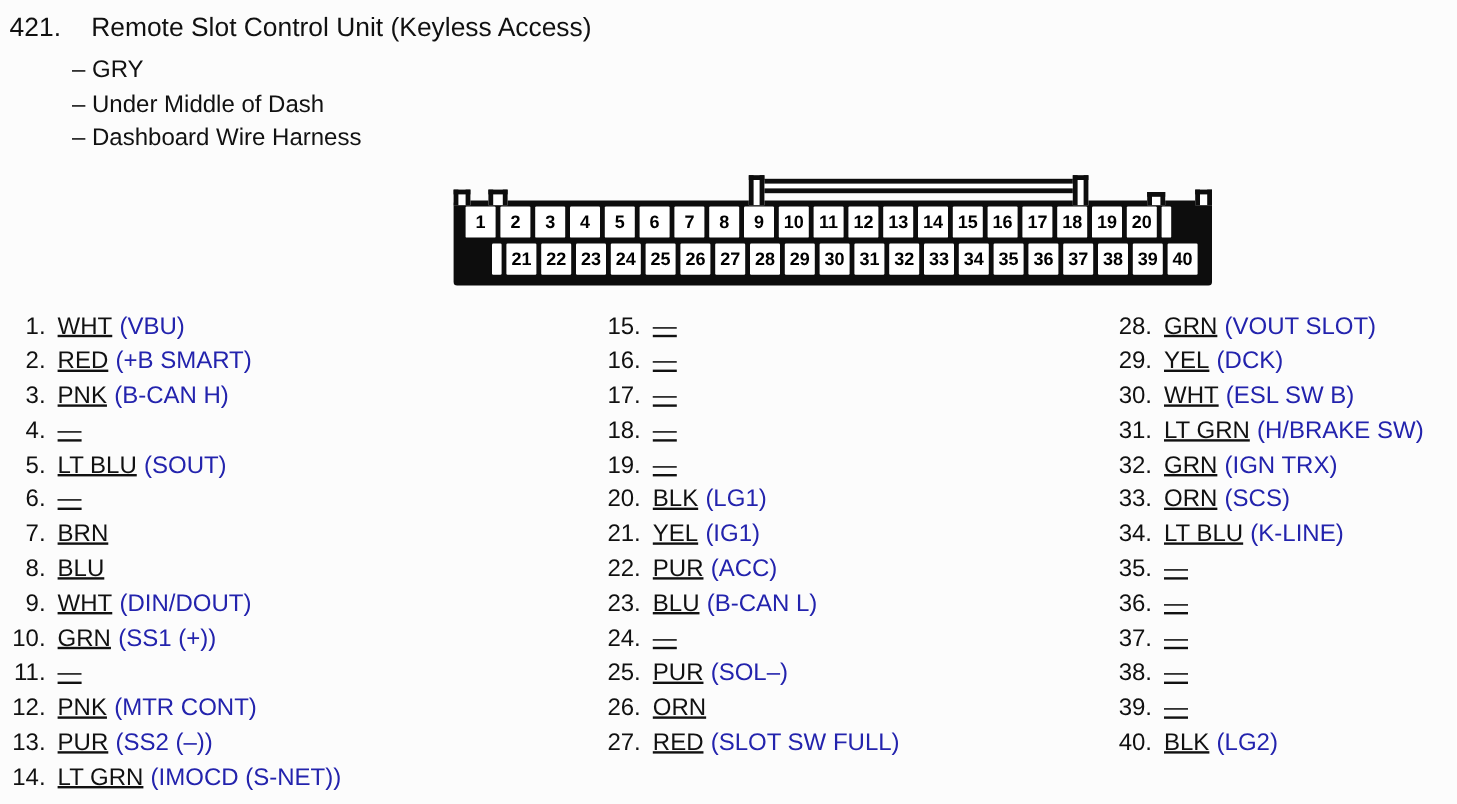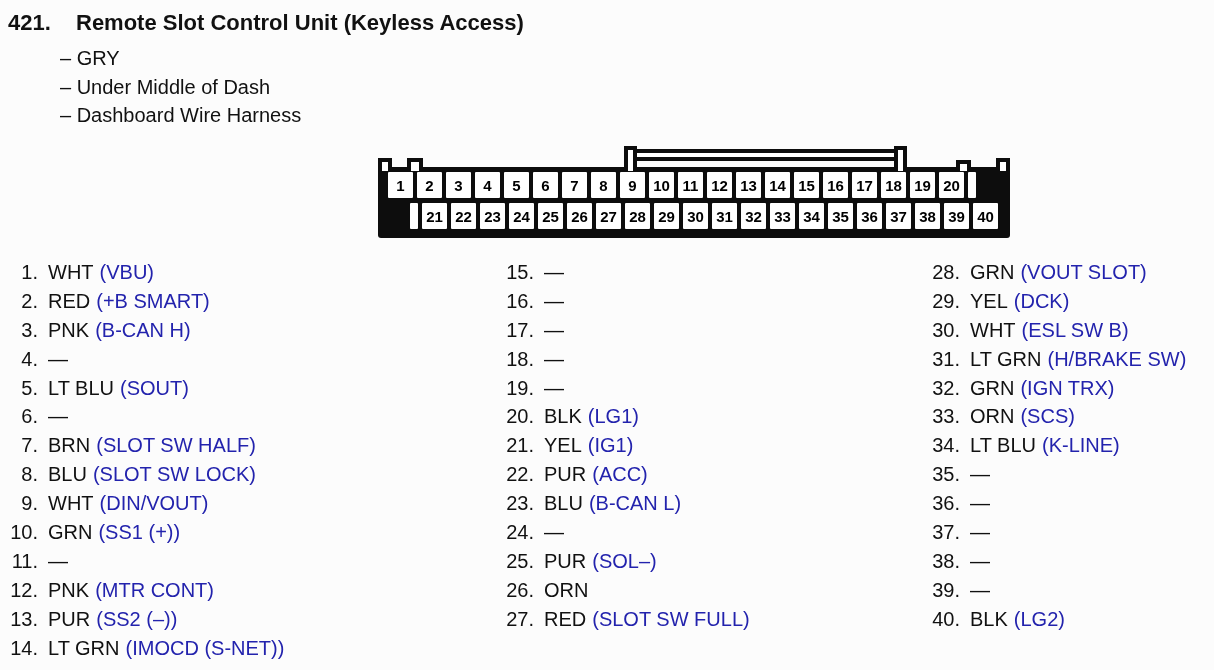--- a/index.html
+++ b/index.html
@@ -13,21 +13,21 @@
     position:relative;
     width:1214px;height:670px;
     background:var(--bg);
     color:var(--ink);
     font-family:"Liberation Sans", sans-serif;
     overflow:hidden;
   }
 
   
   .header{position:absolute;left:8px;top:10px;}
-  .title-line{display:flex;font-weight:bold;font-size:22px;line-height:26px;}
+  .title-line{display:flex;font-weight:normal;font-size:22px;line-height:26px;}
   .sec-num{display:inline-block;width:68px;}
   .details{margin-top:8px;margin-left:52px;font-size:20px;line-height:28.5px;}
 
   
   .connector{position:absolute;left:378px;top:146px;width:632px;height:92px;}
   .conn-body{
     position:absolute;left:0;top:21px;width:632px;height:71px;
     background:var(--conn);border-radius:3px;
   }
   .prow{position:absolute;display:flex;gap:4px;}
@@ -62,21 +62,21 @@
   
   .pinlist{position:absolute;left:0;top:258px;width:1214px;}
   .pincol{position:absolute;top:0;}
   .pincol-1{left:8px;}
   .pincol-2{left:502px;}
   .pincol-3{left:928px;}
   .pin-row{display:flex;align-items:center;height:28.9px;font-size:20px;white-space:pre;}
   .pnum{display:inline-block;text-align:right;margin-right:10px;}
   .pincol-1 .pnum{width:30px;}
   .pincol-2 .pnum,.pincol-3 .pnum{width:32px;}
-  .wire{color:var(--ink);}
+  .wire{color:var(--ink);text-decoration:underline;}
   .sig{color:var(--blue);margin-left:6px;}
 </style>
 </head>
 <body>
 
 <div class="page">
 
   <div class="header">
     <div class="title-line">
       <span class="sec-num">421.</span>
@@ -148,23 +148,23 @@
   </div>
 
   <div class="pinlist">
     <div class="pincol pincol-1" id="col1">
         <div class="pin-row"><span class="pnum">1.</span><span class="wire">WHT</span><span class="sig">(VBU)</span></div>
         <div class="pin-row"><span class="pnum">2.</span><span class="wire">RED</span><span class="sig">(+B SMART)</span></div>
         <div class="pin-row"><span class="pnum">3.</span><span class="wire">PNK</span><span class="sig">(B-CAN H)</span></div>
         <div class="pin-row"><span class="pnum">4.</span><span class="wire">—</span></div>
         <div class="pin-row"><span class="pnum">5.</span><span class="wire">LT BLU</span><span class="sig">(SOUT)</span></div>
         <div class="pin-row"><span class="pnum">6.</span><span class="wire">—</span></div>
-        <div class="pin-row"><span class="pnum">7.</span><span class="wire">BRN</span><span class="sig">(SLOT SW HALF)</span></div>
-        <div class="pin-row"><span class="pnum">8.</span><span class="wire">BLU</span><span class="sig">(SLOT SW LOCK)</span></div>
-        <div class="pin-row"><span class="pnum">9.</span><span class="wire">WHT</span><span class="sig">(DIN/VOUT)</span></div>
+        <div class="pin-row"><span class="pnum">7.</span><span class="wire">BRN</span></div>
+        <div class="pin-row"><span class="pnum">8.</span><span class="wire">BLU</span></div>
+        <div class="pin-row"><span class="pnum">9.</span><span class="wire">WHT</span><span class="sig">(DIN/DOUT)</span></div>
         <div class="pin-row"><span class="pnum">10.</span><span class="wire">GRN</span><span class="sig">(SS1 (+))</span></div>
         <div class="pin-row"><span class="pnum">11.</span><span class="wire">—</span></div>
         <div class="pin-row"><span class="pnum">12.</span><span class="wire">PNK</span><span class="sig">(MTR CONT)</span></div>
         <div class="pin-row"><span class="pnum">13.</span><span class="wire">PUR</span><span class="sig">(SS2 (–))</span></div>
         <div class="pin-row"><span class="pnum">14.</span><span class="wire">LT GRN</span><span class="sig">(IMOCD (S-NET))</span></div>
       </div>
     <div class="pincol pincol-2" id="col2">
         <div class="pin-row"><span class="pnum">15.</span><span class="wire">—</span></div>
         <div class="pin-row"><span class="pnum">16.</span><span class="wire">—</span></div>
         <div class="pin-row"><span class="pnum">17.</span><span class="wire">—</span></div>

